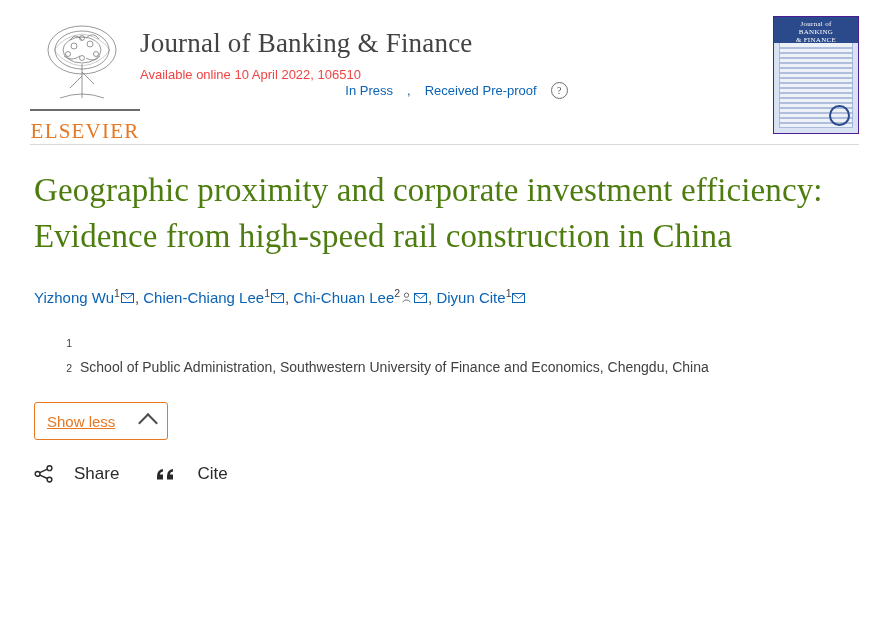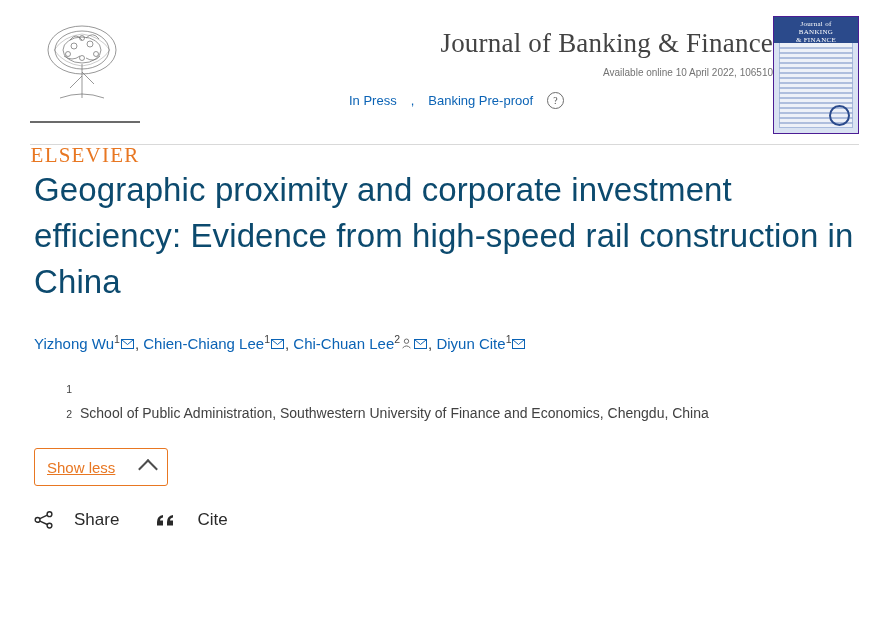--- a/index.html
+++ b/index.html
@@ -40,43 +40,43 @@
     width: 104px;
     height: 84px;
     display: block;
   }
   .elsevier-word {
     font-family: "Liberation Serif", serif;
     font-size: 21px;
     letter-spacing: 1.2px;
     color: #e87722;
     font-weight: 400;
-    margin-top: 17px;
+    margin-top: 5px;
     border-top: 2px solid #6b6b6b;
-    padding-top: 20px;
+    padding-top: 8px;
   }
   .journal-block {
     flex: 1 1 auto;
-    text-align: right;
+    text-align: left;
     padding-top: 14px;
   }
   .journal-title {
     font-family: "Liberation Serif", serif;
     font-size: 27px;
     color: #434343;
     font-weight: 400;
     letter-spacing: .2px;
   }
   .journal-sub {
-    font-size: 10px;
-    color: #737373;
+    font-size: 13px;
+    color: #ef4444;
     margin-top: 8px;
   }
   .journal-press {
-    margin-top: 14px;
+    margin-top: 0;
     font-size: 13px;
     color: #0b63b5;
     display: flex;
     align-items: center;
     justify-content: center;
     gap: 14px;
   }
   .journal-press a {
     color: #0b63b5;
     text-decoration: none;
@@ -152,24 +152,24 @@
     height: 1px;
     background: #d9d9d9;
     margin: 14px 30px 0 30px;
   }
 
   
   .article {
     padding: 22px 34px 0 34px;
   }
   .article-title {
-    font-family: Liberation Sans, sans-serif;
+    font-family: Liberation Serif, serif;
     font-size: 33px;
     line-height: 46px;
-    color: #0c4a6e;
+    color: #4d7c0f;
     font-weight: 400;
     margin: 0;
     letter-spacing: .1px;
   }
   .authors {
     margin-top: 22px;
     font-size: 15px;
     color: #0b63b5;
     line-height: 24px;
   }
@@ -287,21 +287,21 @@
       </svg>
       <div class="elsevier-word">ELSEVIER</div>
     </div>
 
     <div class="journal-block">
       <div class="journal-title">Journal of Banking &amp; Finance</div>
       <div class="journal-sub">Available online 10 April 2022, 106510</div>
       <div class="journal-press">
         <a href="#">In Press</a>
           <span>,</span>
-        <a href="#">Banking Pre-proof</a>
+        <a href="#">Received Pre-proof</a>
         <span class="help-icon">?</span>
       </div>
     </div>
 
     <div class="cover">
       <div class="cover-inner"></div>
       <div class="cover-band">
         <div>Journal of</div>
         <div>BANKING</div>
         <div>&amp; FINANCE</div>

